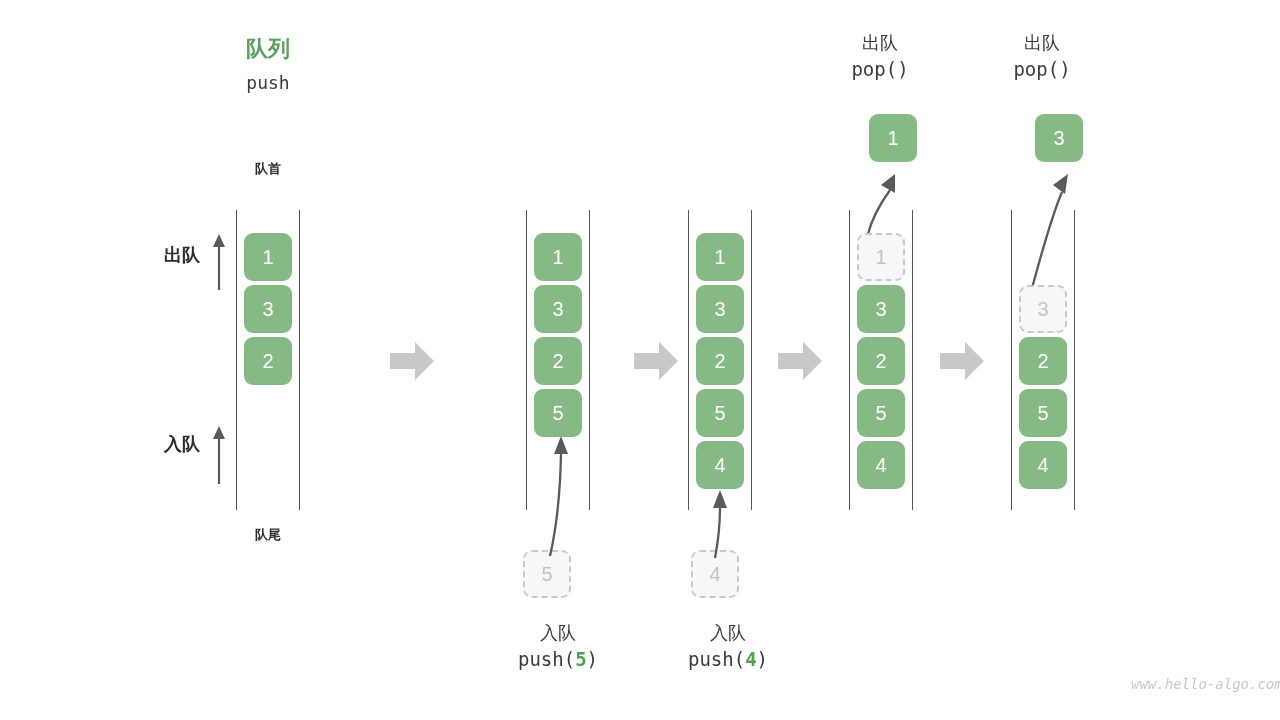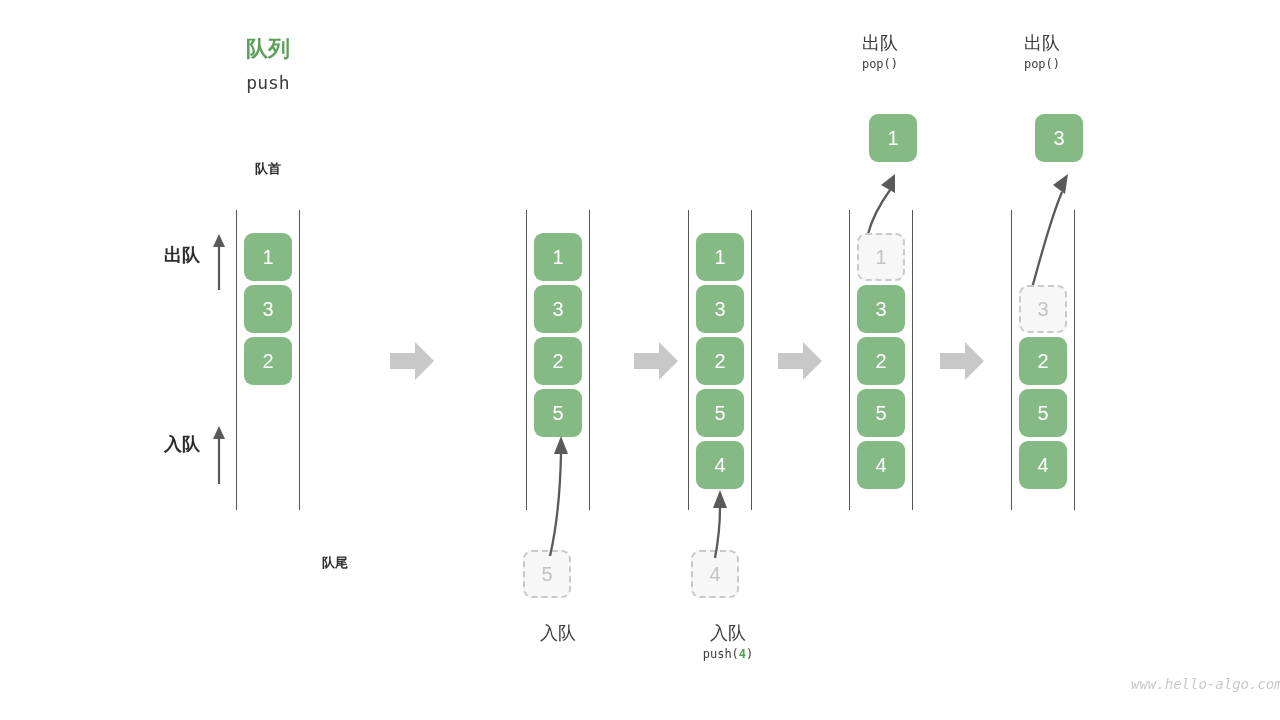--- a/index.html
+++ b/index.html
@@ -29,21 +29,21 @@
 
   
   .op-caption{
     position:absolute;text-align:center;white-space:nowrap;line-height:1.45;
   }
   .op-caption .cn{
     display:block;font-size:18px;color:#3c3c3c;
     font-family:"Liberation Sans","DejaVu Sans",sans-serif;
   }
   .op-caption .code{
-    display:block;font-size:12px;color:#3c3c3c;
+    display:block;font-size:19px;color:#3c3c3c;
     font-family:"DejaVu Sans Mono","Liberation Mono",monospace;
   }
   .op-caption .code em{font-style:normal;color:#4CA14A;font-weight:bold;}
 
   
   .rail{position:absolute;width:1px;background:#555;}
 
   
   .cell{
     position:absolute;width:48px;height:48px;border-radius:9px;
@@ -71,21 +71,21 @@
   }
 </style>
 </head>
 <body>
 
 <div class="stage">
 
   <div class="title-cn" style="left:188px;top:34px;width:160px;">队列</div>
   <div class="title-mono" style="left:188px;top:72px;width:160px;">push</div>
   <div class="end-label" style="left:188px;top:160px;width:160px;">队首</div>
-  <div class="end-label" style="left:188px;top:554px;width:160px;text-align:right;">队尾</div>
+  <div class="end-label" style="left:188px;top:526px;width:160px;">队尾</div>
 
   <div class="side-label" style="left:100px;top:243px;width:100px;">出队</div>
   <svg class="dir-arrow" style="left:208px;top:232px;" width="22" height="60" viewBox="0 0 22 60">
     <line x1="11" y1="58" x2="11" y2="12" stroke="#5a5a5a" stroke-width="2.2"></line>
     <path d="M11 2 L17 15 L5 15 Z" fill="#5a5a5a"></path>
   </svg>
 
   <div class="side-label" style="left:100px;top:432px;width:100px;">入队</div>
   <svg class="dir-arrow" style="left:208px;top:424px;" width="22" height="62" viewBox="0 0 22 62">
     <line x1="11" y1="60" x2="11" y2="12" stroke="#5a5a5a" stroke-width="2.2"></line>
@@ -108,20 +108,21 @@
   <div class="cell filled" style="left:534px;top:285px;">3</div>
   <div class="cell filled" style="left:534px;top:337px;">2</div>
   <div class="cell filled" style="left:534px;top:389px;">5</div>
   <div class="cell ghost" style="left:523px;top:550px;">5</div>
   <svg class="curve" style="left:530px;top:430px;" width="70" height="130" viewBox="0 0 70 130">
     <path d="M20 126 C 26 100, 30 72, 31 24" stroke="#5a5a5a" stroke-width="2.3" fill="none"></path>
     <path d="M31 6 L38 24 L24 24 Z" fill="#5a5a5a"></path>
   </svg>
   <div class="op-caption" style="left:468px;top:620px;width:180px;">
     <span class="cn">入队</span>
+    <span class="code"><span>push(</span><em>5</em><span>)</span></span>
   </div>
 
   <svg class="flow-arrow" style="left:634px;top:342px;" viewBox="0 0 44 38">
     <path d="M0 11 H25 V0 L44 19 L25 38 V27 H0 Z" fill="#c8c8c8"></path>
   </svg>
 
   <div class="rail" style="left:688px;top:210px;height:300px;"></div>
   <div class="rail" style="left:751px;top:210px;height:300px;"></div>
   <div class="cell filled" style="left:696px;top:233px;">1</div>
   <div class="cell filled" style="left:696px;top:285px;">3</div>

